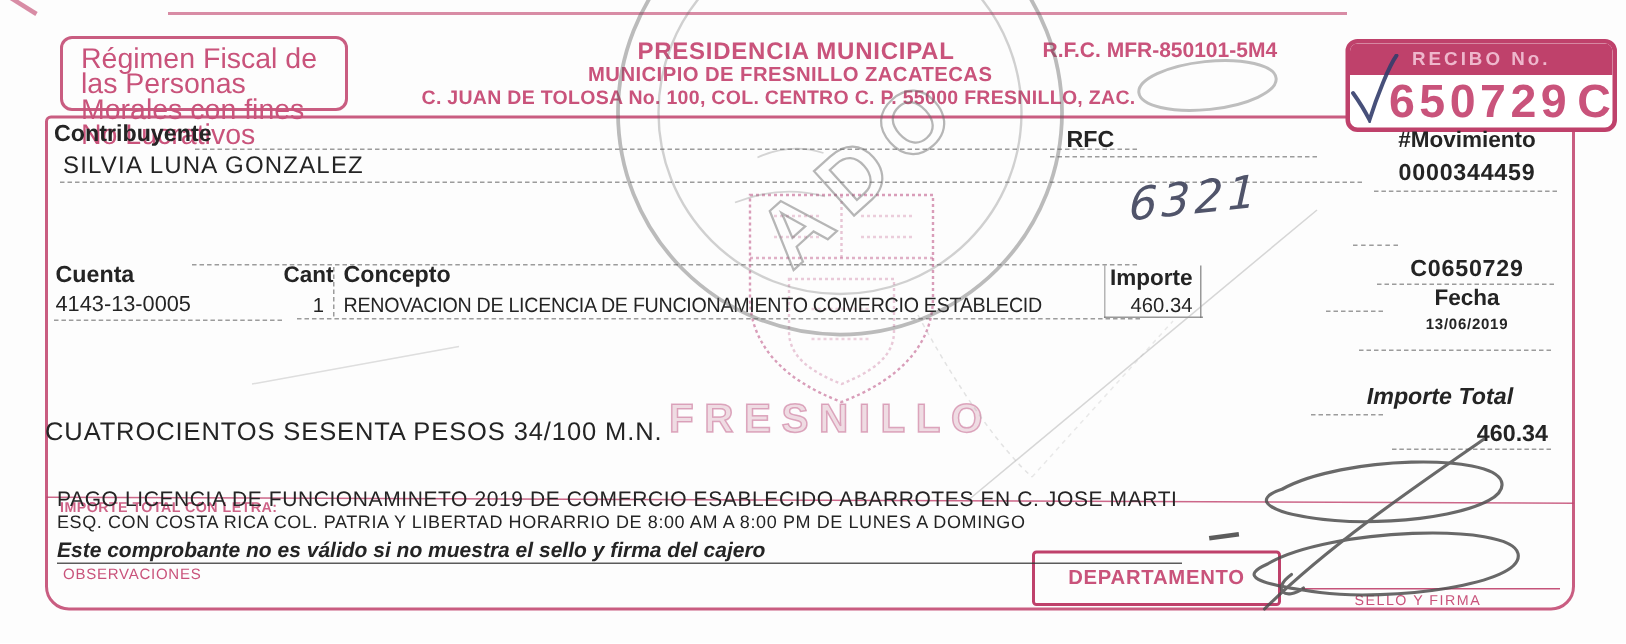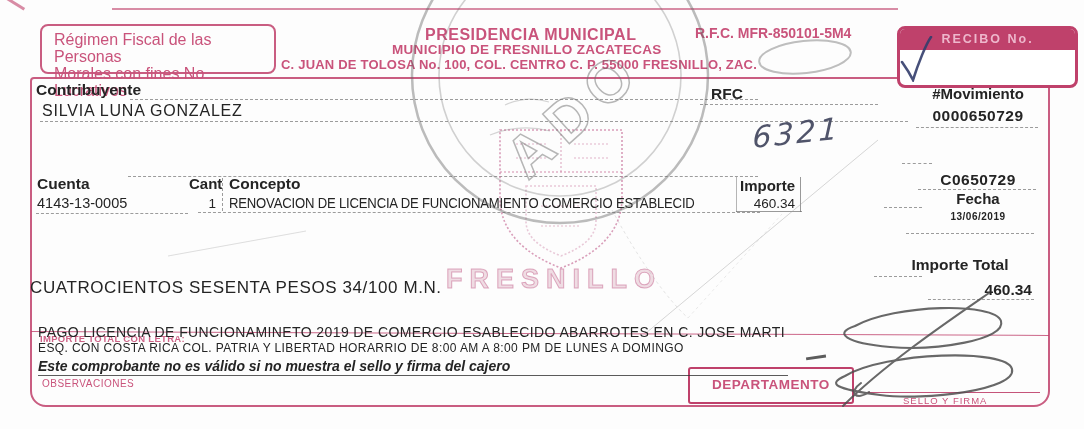--- a/index.html
+++ b/index.html
@@ -18,23 +18,23 @@
   .abs{position:absolute;}
   .b{font-weight:bold;}
   .crim{color:var(--ctext);}
   .dash{position:absolute;height:0;border-top:1px dashed rgba(60,60,60,.5);}
   .vdash{position:absolute;width:0;border-left:1px dashed rgba(60,60,60,.5);}
   .sline{position:absolute;height:0;border-top:1px solid rgba(110,110,110,.7);}
   .pinkline{position:absolute;height:0;border-top:2px solid rgba(191,65,107,.8);}
   .nowrap{white-space:nowrap;}
   
   .regimen{
-    left:40px;top:24px;width:236px;height:50px;border:2px solid rgba(191,65,107,.85);
+    left:40px;top:24px;width:192px;height:50px;border:2px solid rgba(191,65,107,.85);
     border-radius:8px;padding:5px 0 0 12px;box-sizing:border-box;
-    font-size:16px;line-height:17px;color:var(--ctext);
+    font-size:19px;line-height:17px;color:var(--ctext);
   }
   
   .recibo{
     left:897px;top:16px;width:181px;height:62px;border:3px solid var(--crimson);
     border-radius:8px;overflow:hidden;background:#fff;box-sizing:border-box;margin-top:10px;
   }
   .recibo-head{
     height:21px;background:var(--crimson);color:#eeb7cc;font-weight:bold;
     font-size:12.5px;letter-spacing:2px;text-align:center;line-height:21px;
   }
@@ -84,36 +84,37 @@
     <div>Morales con fines No Lucrativos</div>
   </div>
 
   <div class="abs crim b nowrap" style="left:425px;top:26px;font-size:16px;letter-spacing:.5px;z-index:3;">PRESIDENCIA MUNICIPAL</div>
   <div class="abs crim b nowrap" style="left:392px;top:42px;font-size:13.5px;letter-spacing:.3px;z-index:3;">MUNICIPIO DE FRESNILLO ZACATECAS</div>
   <div class="abs crim b nowrap" style="left:281px;top:57px;font-size:13px;letter-spacing:.2px;z-index:3;">C. JUAN DE TOLOSA  No. 100,  COL. CENTRO    C. P. 55000    FRESNILLO, ZAC.</div>
   <div class="abs crim b nowrap" style="left:695px;top:25px;font-size:14px;z-index:3;">R.F.C. MFR-850101-5M4</div>
 
   <div class="abs recibo">
     <div class="recibo-head">RECIBO No.</div>
+    <div class="recibo-num nowrap"><span>650729</span><span class="recibo-suffix">C</span></div>
   </div>
   <svg class="abs" style="left:898px;top:36px;z-index:6;" width="36" height="46" viewBox="0 0 36 46">
     <path d="M4,26 C9,33 13,40 15,44 C20,28 28,8 33,1" fill="none" stroke="#333d6b" stroke-width="2.6" stroke-linecap="round" opacity=".9"></path>
   </svg>
 
   <div class="abs nowrap" style="left:42px;top:102px;font-size:16px;letter-spacing:.8px;z-index:3;">SILVIA LUNA GONZALEZ</div>
   <div class="abs b" style="left:36px;top:81px;font-size:15.5px;z-index:3;">Contribuyente</div>
   <div class="abs b" style="left:711px;top:85px;font-size:15.5px;z-index:3;">RFC</div>
   <div class="abs hand" style="left:752px;top:120px;z-index:6;">6321</div>
 
   <div class="colcell b" style="top:85px;font-size:15px;z-index:3;">#Movimiento</div>
-  <div class="colcell b" style="top:107px;font-size:15.5px;letter-spacing:.5px;z-index:3;">0000650729</div>
+  <div class="colcell b" style="top:107px;font-size:15.5px;letter-spacing:.5px;z-index:3;">0000344459</div>
   <div class="colcell b" style="top:171px;font-size:15.5px;letter-spacing:.5px;z-index:3;">C0650729</div>
   <div class="colcell b" style="top:190px;font-size:15px;z-index:3;">Fecha</div>
   <div class="colcell b" style="top:211px;font-size:10px;letter-spacing:.5px;z-index:3;">13/06/2019</div>
-  <div class="abs b" style="left:880px;top:256px;width:160px;text-align:center;font-size:15.5px;z-index:3;">Importe Total</div>
+  <div class="abs b" style="left:880px;top:256px;width:160px;text-align:center;font-size:15.5px;z-index:3;font-style:italic;">Importe Total</div>
   <div class="abs b" style="left:880px;top:281px;width:152px;text-align:right;font-size:15.5px;z-index:3;">460.34</div>
 
   <div class="abs b" style="left:37px;top:175px;font-size:15.5px;z-index:3;">Cuenta</div>
   <div class="abs" style="left:37px;top:195px;font-size:14.5px;z-index:3;">4143-13-0005</div>
   <div class="abs b" style="left:189px;top:175px;font-size:15px;z-index:3;">Cant</div>
   <div class="abs b" style="left:229px;top:175px;font-size:15.5px;z-index:3;">Concepto</div>
   <div class="abs b" style="left:710px;top:177px;width:85px;text-align:right;font-size:15px;z-index:3;">Importe</div>
   <div class="abs" style="left:200px;top:196px;width:16px;text-align:right;font-size:13.5px;z-index:3;">1</div>
   <div class="abs concepto-row nowrap" style="z-index:3;">RENOVACION DE LICENCIA DE FUNCIONAMIENTO COMERCIO ESTABLECID</div>
   <div class="abs" style="left:710px;top:196px;width:85px;text-align:right;font-size:13.5px;z-index:3;">460.34</div>

